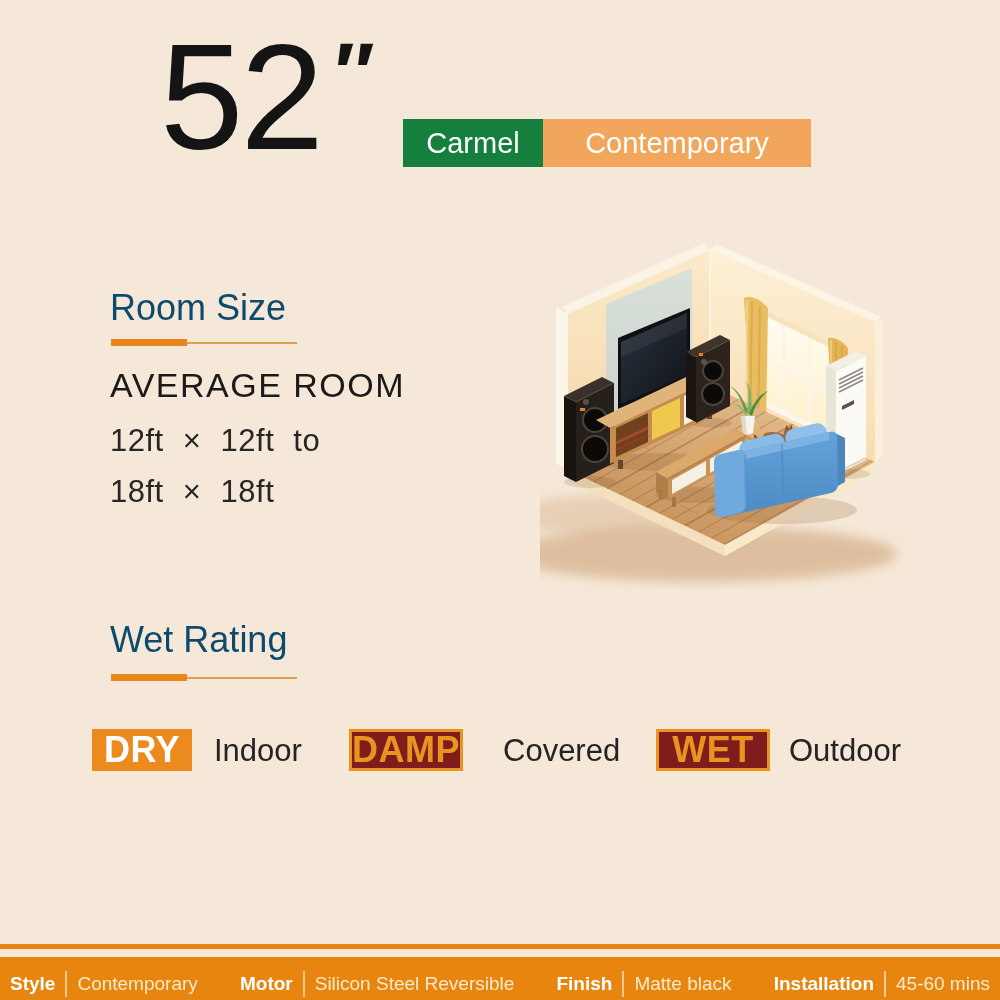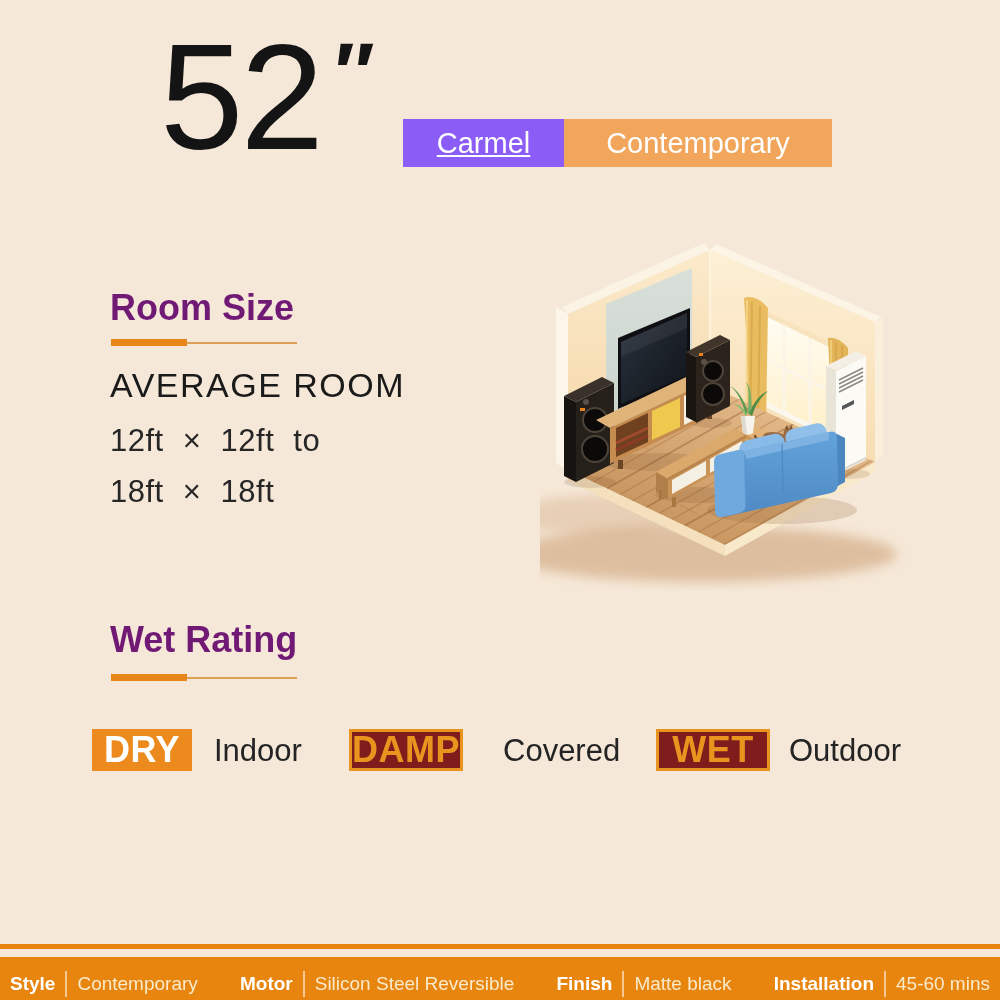--- a/index.html
+++ b/index.html
@@ -7,25 +7,25 @@
           font-family:"Liberation Sans", sans-serif;}
 
   
   .fan-size{position:absolute;left:160px;top:22px;color:#141414;font-weight:normal;
             font-size:150px;line-height:1;letter-spacing:-3px;}
   .prime{position:absolute;left:330px;top:30px;color:#141414;font-weight:bold;
          font-size:84px;line-height:1;font-style:italic;}
   .badge-row{position:absolute;left:403px;top:119px;height:48px;display:flex;}
   .badge{display:flex;align-items:center;justify-content:center;color:#fff;
          font-size:29px;height:48px;}
-  .badge-dark{background:#8b5cf6;width:161px;text-decoration:underline;}
+  .badge-dark{background:#15803d;width:140px;}
   .badge-light{background:#F2A65C;width:268px;}
 
   
-  .section-title{position:absolute;color:#701a75;font-weight:bold;font-size:36px;line-height:1;}
+  .section-title{position:absolute;color:#0c4a6e;font-weight:normal;font-size:36px;line-height:1;}
   .title-underline{position:absolute;width:186px;height:8px;}
   .title-underline .bar{position:absolute;left:0;top:0;width:76px;height:7px;background:#E8861A;}
   .title-underline .line{position:absolute;left:76px;top:2.5px;width:110px;height:2px;background:#DC9F55;}
 
   .subtitle{position:absolute;left:110px;top:368px;color:#1a1a1a;font-size:34px;
             letter-spacing:1.5px;line-height:1;}
   .size-text{position:absolute;left:110px;color:#262626;font-size:31px;line-height:1;
              word-spacing:10px;letter-spacing:0.5px;}
 
   

